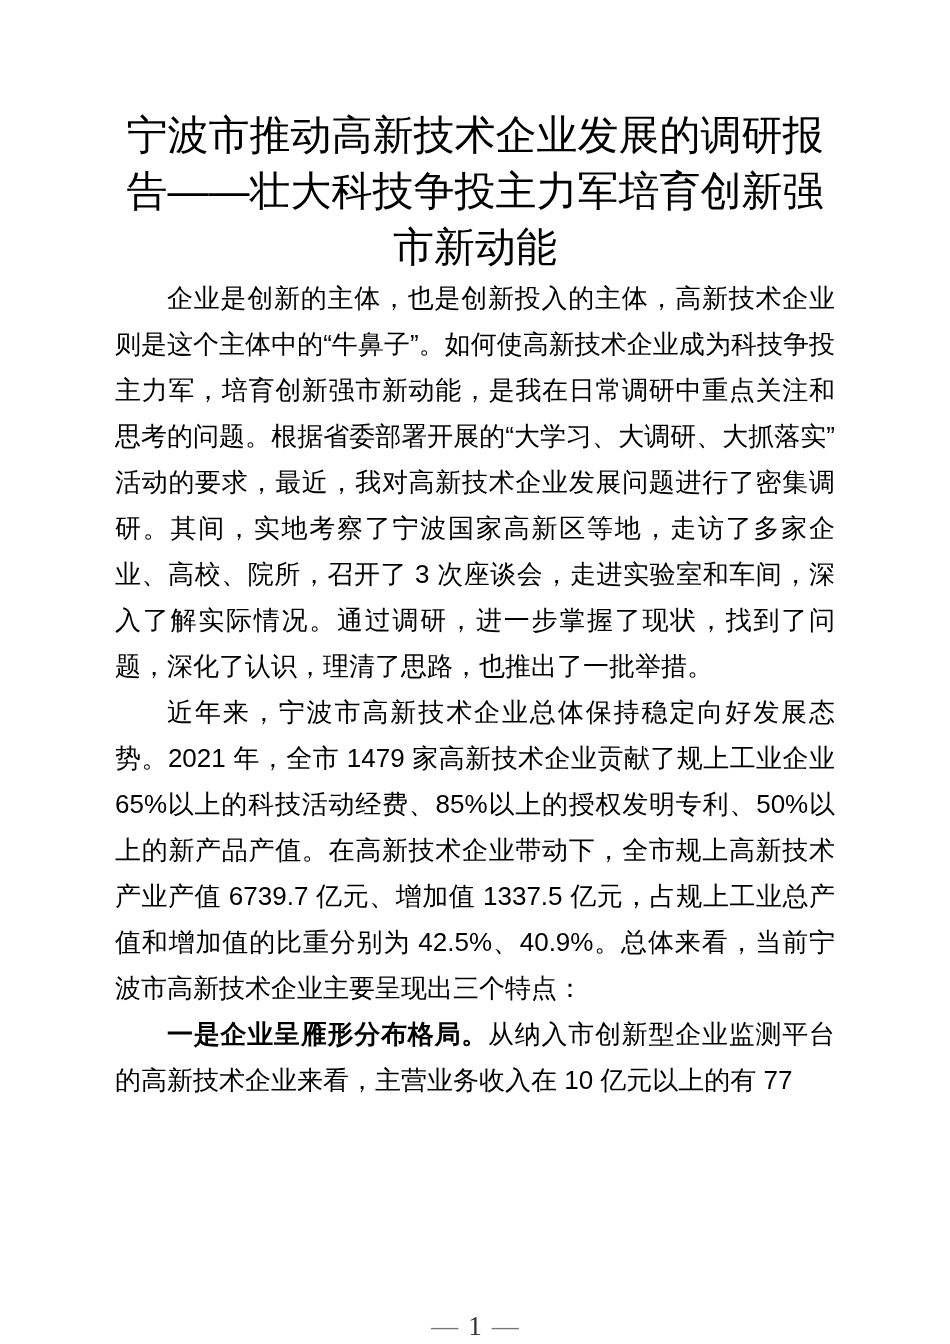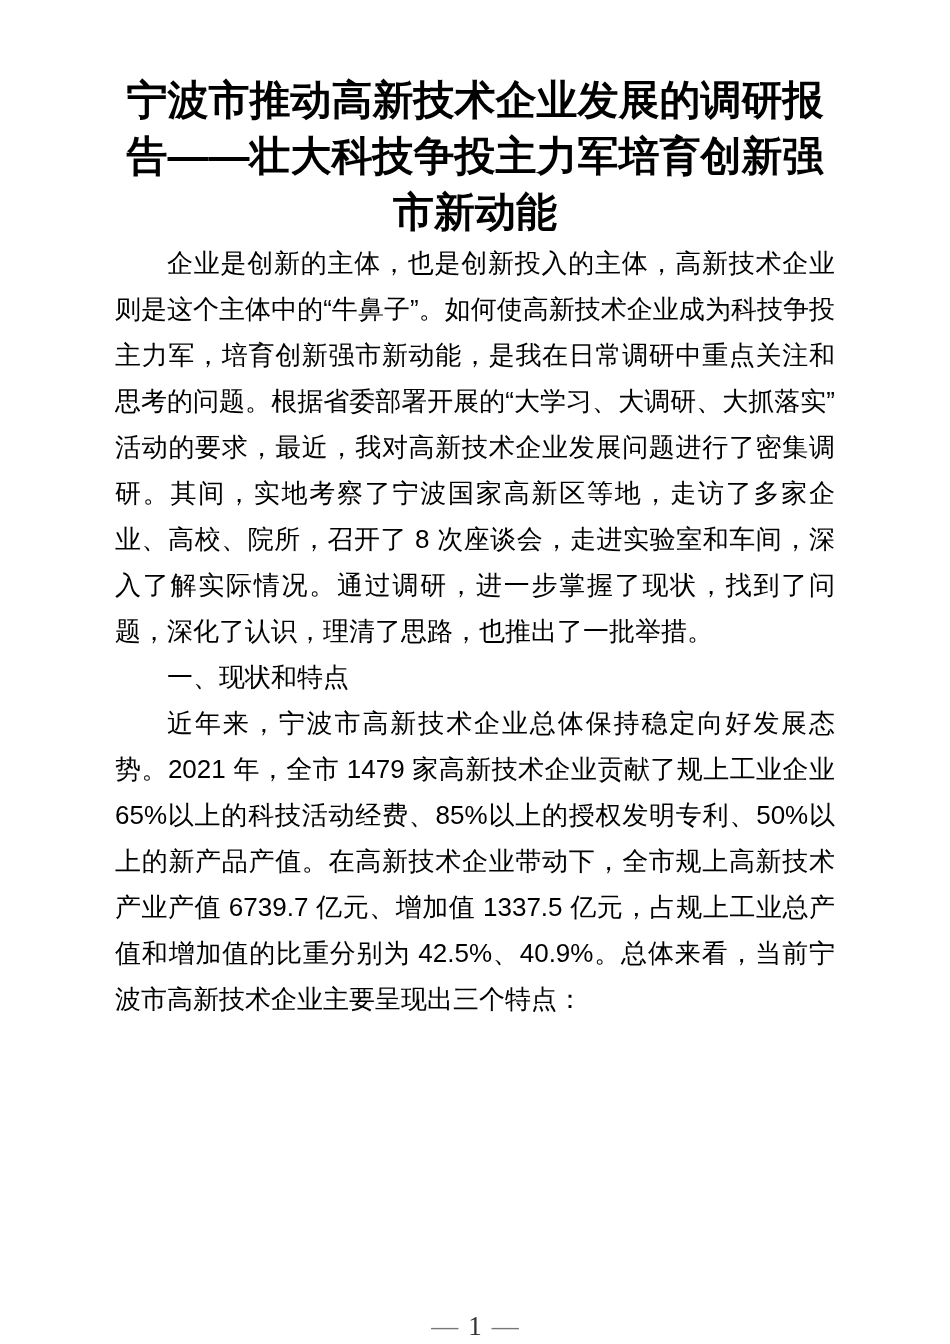--- a/index.html
+++ b/index.html
@@ -20,24 +20,24 @@
     font-family: "Liberation Sans", "DejaVu Sans", sans-serif;
     color: var(--text);
   }
   .content {
     position: absolute;
     left: 115px;
     top: 0;
     width: 720px;
   }
   .title {
-    margin-top: 72px;
+    margin-top: 107px;
     font-size: 41px;
     line-height: 56px;
-    font-weight: bold;
+    font-weight: normal;
     text-align: center;
     letter-spacing: 0;
   }
   .body-text {
     margin-top: 0;
   }
   .para {
     font-size: 26px;
     line-height: 46px;
     text-align: justify;
@@ -66,21 +66,21 @@
     margin: 0 10px;
   }
 </style>
 </head>
 <body>
 
 <div class="page">
   <div class="content">
     <h1 class="title">宁波市推动高新技术企业发展的调研报告——壮大科技争投主力军培育创新强市新动能</h1>
     <div class="body-text">
-        <p class="para">企业是创新的主体，也是创新投入的主体，高新技术企业则是这个主体中的“牛鼻子”。如何使高新技术企业成为科技争投主力军，培育创新强市新动能，是我在日常调研中重点关注和思考的问题。根据省委部署开展的“大学习、大调研、大抓落实”活动的要求，最近，我对高新技术企业发展问题进行了密集调研。其间，实地考察了宁波国家高新区等地，走访了多家企业、高校、院所，召开了 8 次座谈会，走进实验室和车间，深入了解实际情况。通过调研，进一步掌握了现状，找到了问题，深化了认识，理清了思路，也推出了一批举措。</p>
-        <p class="para heading">一、现状和特点</p>
+        <p class="para">企业是创新的主体，也是创新投入的主体，高新技术企业则是这个主体中的“牛鼻子”。如何使高新技术企业成为科技争投主力军，培育创新强市新动能，是我在日常调研中重点关注和思考的问题。根据省委部署开展的“大学习、大调研、大抓落实”活动的要求，最近，我对高新技术企业发展问题进行了密集调研。其间，实地考察了宁波国家高新区等地，走访了多家企业、高校、院所，召开了 3 次座谈会，走进实验室和车间，深入了解实际情况。通过调研，进一步掌握了现状，找到了问题，深化了认识，理清了思路，也推出了一批举措。</p>
         <p class="para">近年来，宁波市高新技术企业总体保持稳定向好发展态势。2021 年，全市 1479 家高新技术企业贡献了规上工业企业 65%以上的科技活动经费、85%以上的授权发明专利、50%以上的新产品产值。在高新技术企业带动下，全市规上高新技术产业产值 6739.7 亿元、增加值 1337.5 亿元，占规上工业总产值和增加值的比重分别为 42.5%、40.9%。总体来看，当前宁波市高新技术企业主要呈现出三个特点：</p>
+        <p class="para"><b>一是企业呈雁形分布格局。</b>从纳入市创新型企业监测平台的高新技术企业来看，主营业务收入在 10 亿元以上的有 77</p>
       </div>
   </div>
   <div class="footer">
     <span class="dash">—</span><span class="pagenum">1</span><span class="dash">—</span>
   </div>
 </div>
 
 </body></html>

